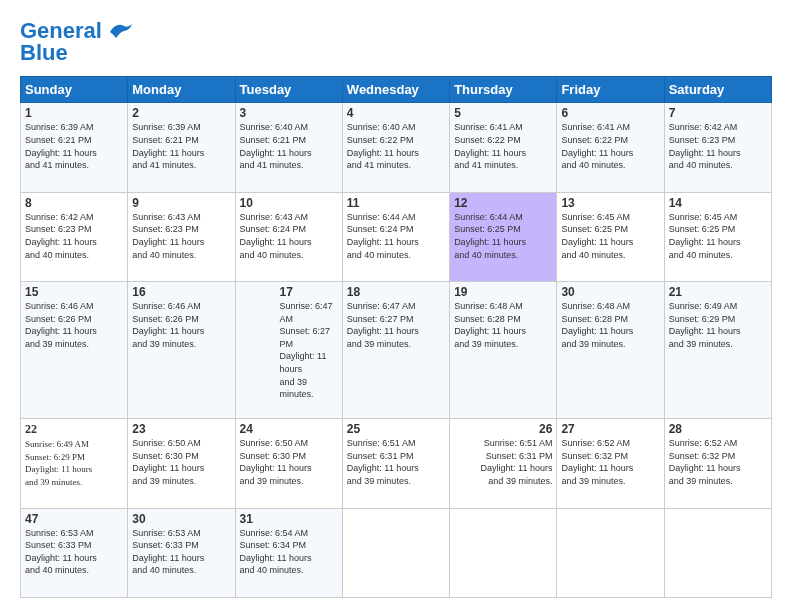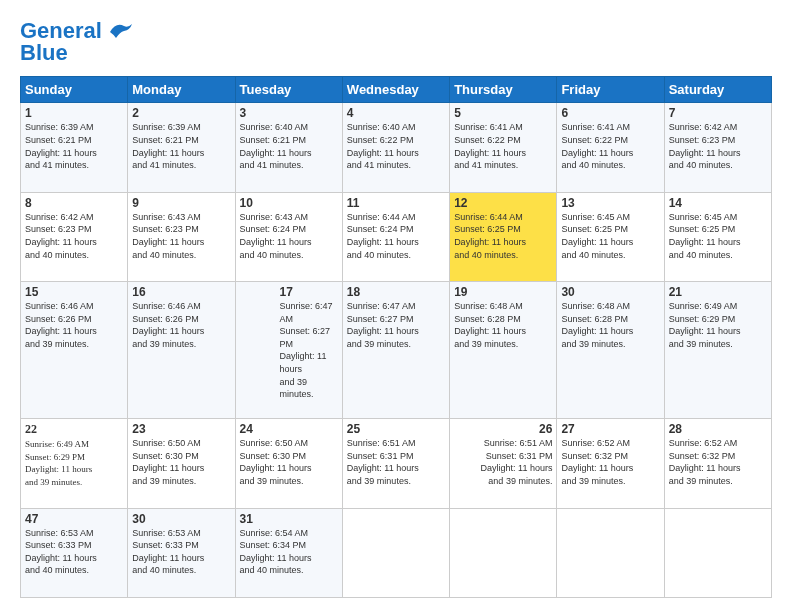--- a/index.html
+++ b/index.html
@@ -195,21 +195,21 @@
 Daylight: 11 hours
 and 40 minutes.</div>
           </td>
           <td style="background: rgb(255, 255, 255);">
             <span class="day-num">11</span>
             <div class="day-info" style="white-space: pre-line;">Sunrise: 6:44 AM
 Sunset: 6:24 PM
 Daylight: 11 hours
 and 40 minutes.</div>
           </td>
-          <td style="background: #fde047;">
+          <td style="background: #c4b5fd;">
             <span class="day-num">12</span>
             <div class="day-info" style="white-space: pre-line;">Sunrise: 6:44 AM
 Sunset: 6:25 PM
 Daylight: 11 hours
 and 40 minutes.</div>
           </td>
           <td style="background: rgb(255, 255, 255);">
             <span class="day-num">13</span>
             <div class="day-info" style="white-space: pre-line;">Sunrise: 6:45 AM
 Sunset: 6:25 PM

